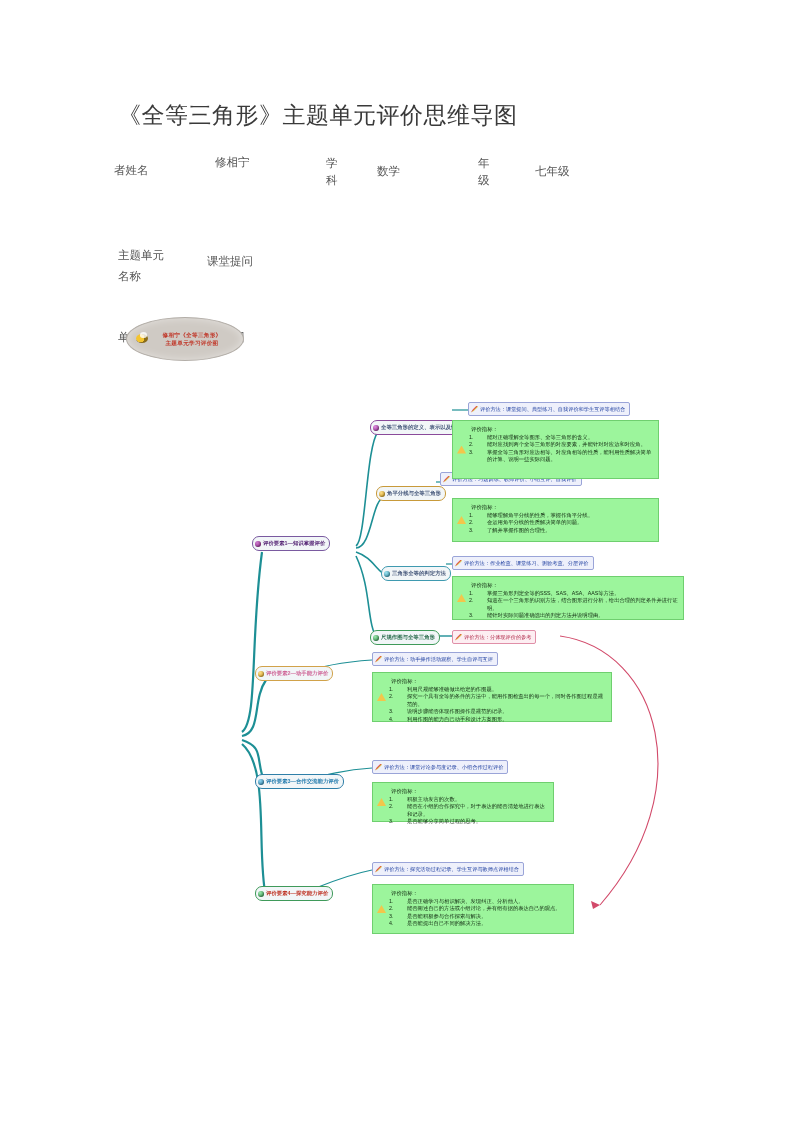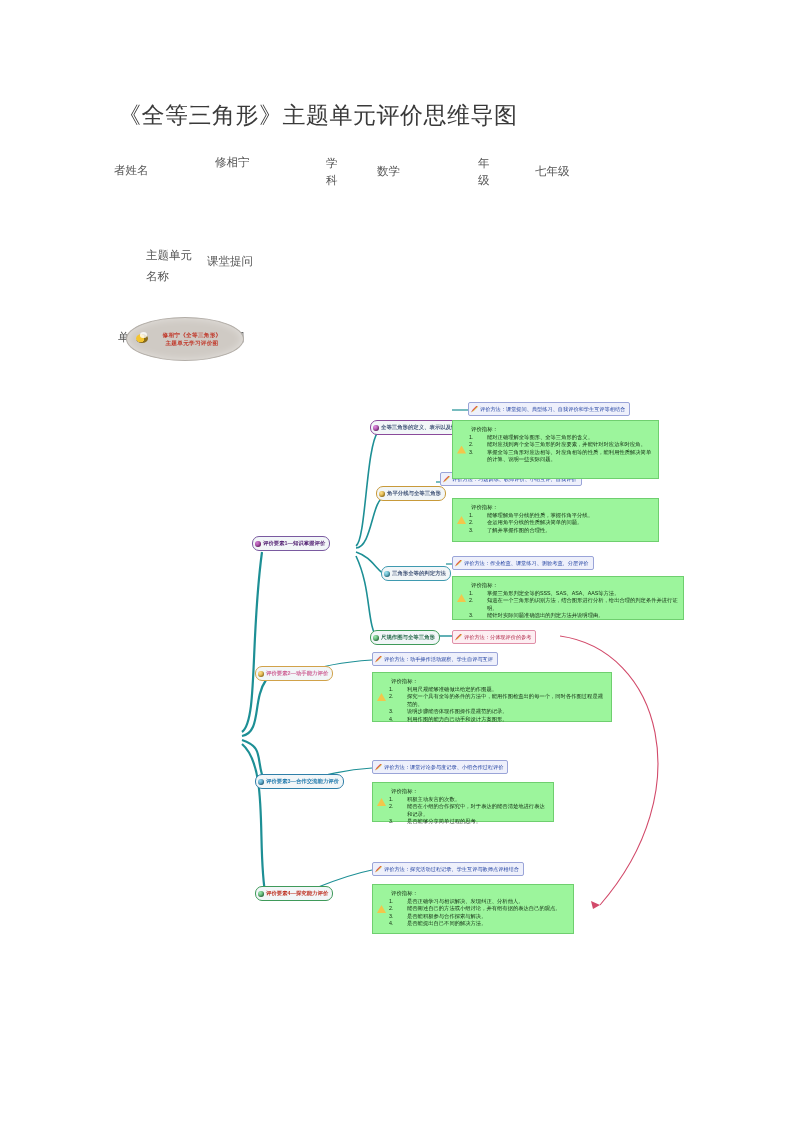--- a/index.html
+++ b/index.html
@@ -20,21 +20,21 @@
     font-family:"Liberation Serif","DejaVu Serif",serif;
     white-space:nowrap;
   }
   .meta{position:absolute;font-size:11.5px;color:#555;line-height:15px;}
   .m-label-author{left:114px;top:163px;}
   .m-val-author{left:207px;top:155px;margin-left:8px;}
   .m-label-subject{left:326px;top:155px;width:12px;line-height:17px;}
   .m-val-subject{left:377px;top:164px;}
   .m-label-grade{left:478px;top:155px;width:12px;line-height:17px;font-family:Liberation Serif, serif;}
   .m-val-grade{left:535px;top:164px;}
-  .m-label-unit{left:118px;top:245px;width:56px;line-height:21px;margin-left:28px;}
+  .m-label-unit{left:118px;top:245px;width:56px;line-height:21px;}
   .m-val-unit{left:207px;top:254px;}
   .section-label{position:absolute;left:118px;top:330px;font-size:11.5px;color:#555;}
 
   
   .central{
     position:absolute;left:126px;top:317px;width:116px;height:42px;
     border-radius:50%;
     background:#cfcac4;
     border:1px solid #b3aea8;
     box-shadow:inset 0 0 8px rgba(255,255,255,.45);

